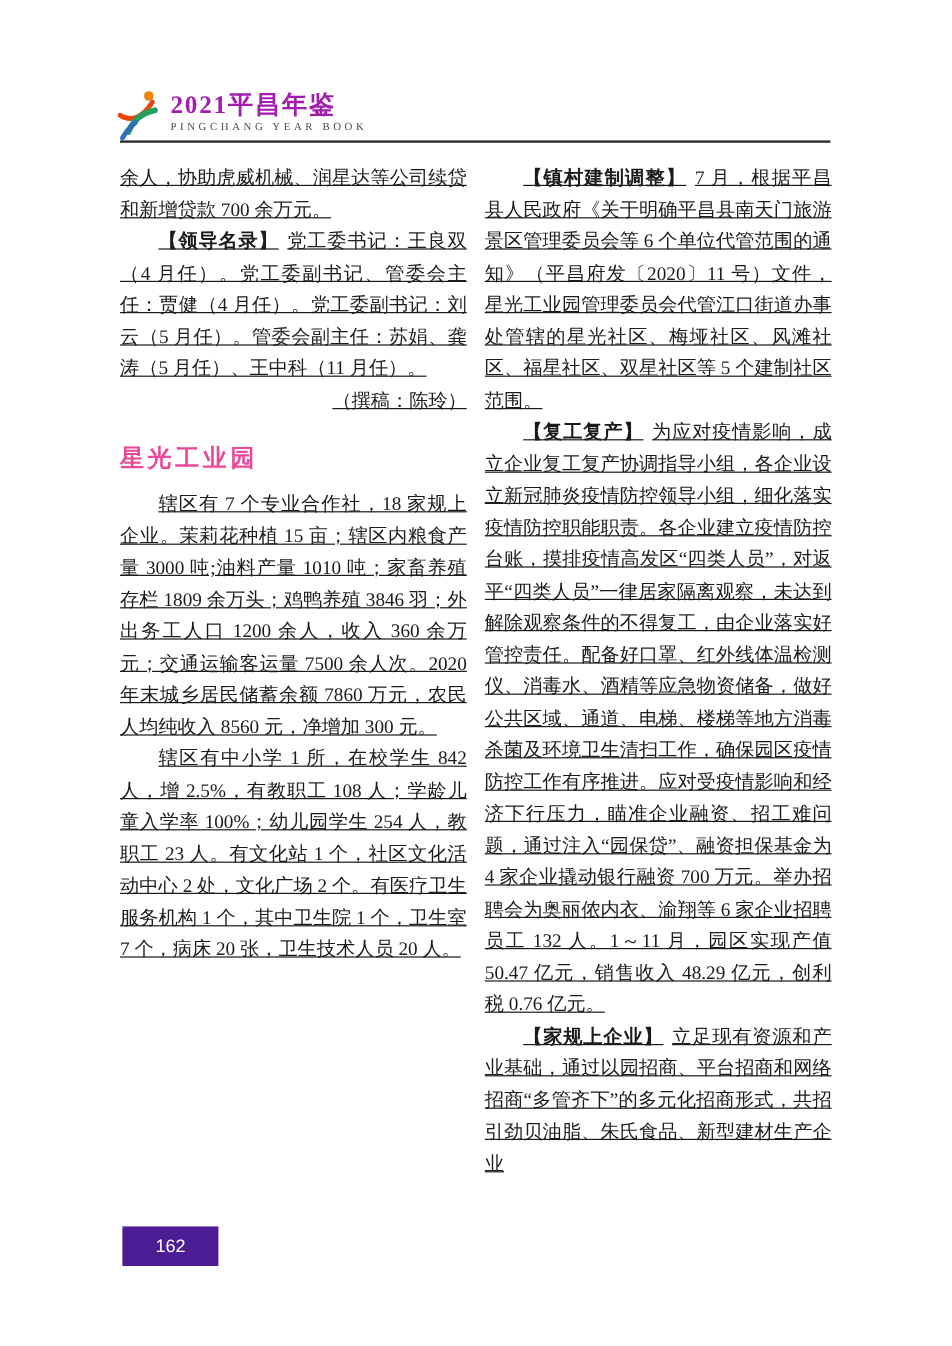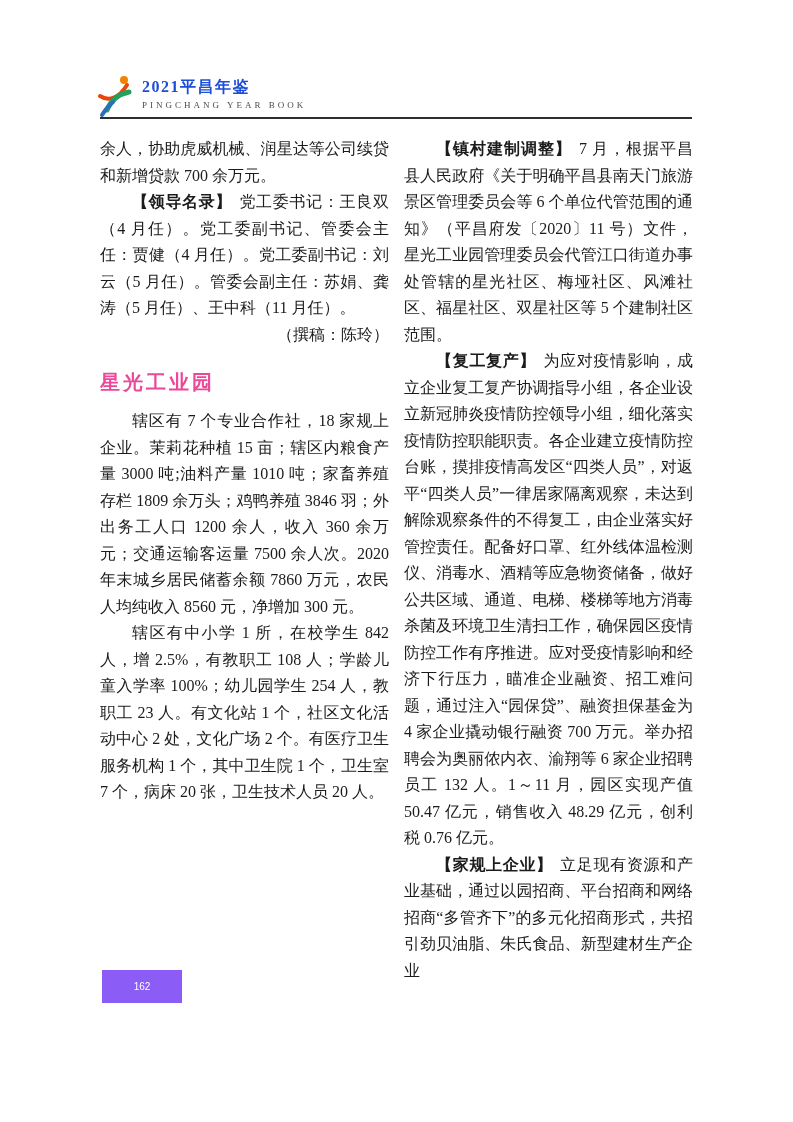--- a/index.html
+++ b/index.html
@@ -18,24 +18,24 @@
     left: 97px;
     top: 72px;
     display: flex;
     align-items: flex-start;
     gap: 5px;
   }
   .logo { display: block; width: 40px; height: 46px; }
   .logo svg { display: block; }
   .header-text { padding-top: 4px; }
   .title {
-    font-size: 16px;
+    font-size: 21px;
     font-weight: 600;
     letter-spacing: 1.5px;
-    color: #1d4ed8;
+    color: #a21caf;
     line-height: 22px;
   }
   .subtitle {
     font-size: 9px;
     letter-spacing: 3px;
     color: #4c4c4c;
     margin-top: 2px;
   }
   .rule {
     position: absolute;
@@ -53,21 +53,21 @@
     width: 593px;
     display: flex;
     gap: 15px;
   }
   .col {
     width: 289px;
     font-size: 16px;
     line-height: 26.5px;
     text-align: justify;
   }
-  .para { margin: 0; text-indent: 2em; }
+  .para { margin: 0; text-indent: 2em; text-decoration: underline; }
   .para.cont { text-indent: 0; }
   .para b.plabel {
     font-family: "Liberation Sans", "DejaVu Sans", sans-serif;
     font-weight: 700;
     margin-right: 0.45em;
   }
   .para b.plabel:empty { margin-right: 0; }
   .byline { text-align: right; text-indent: 0; }
   .section-heading {
     font-family: "Liberation Sans", "DejaVu Sans", sans-serif;
@@ -77,27 +77,27 @@
     letter-spacing: 3px;
     text-indent: 0;
     margin: 20px 0 12px 0;
     line-height: 28px;
     color: #ec4899;
   }
   
   .page-num {
     position: absolute;
     left: 102px;
-    top: 970px;
+    top: 1022px;
     width: 80px;
     height: 33px;
-    background: #8b5cf6;
+    background: #4c1d95;
     color: #ffffff;
     font-family: "Liberation Sans", "DejaVu Sans", sans-serif;
-    font-size: 10px;
+    font-size: 15px;
     display: flex;
     align-items: center;
     justify-content: center;
   }
 </style>
 </head>
 <body>
 
 <div class="page">
 

